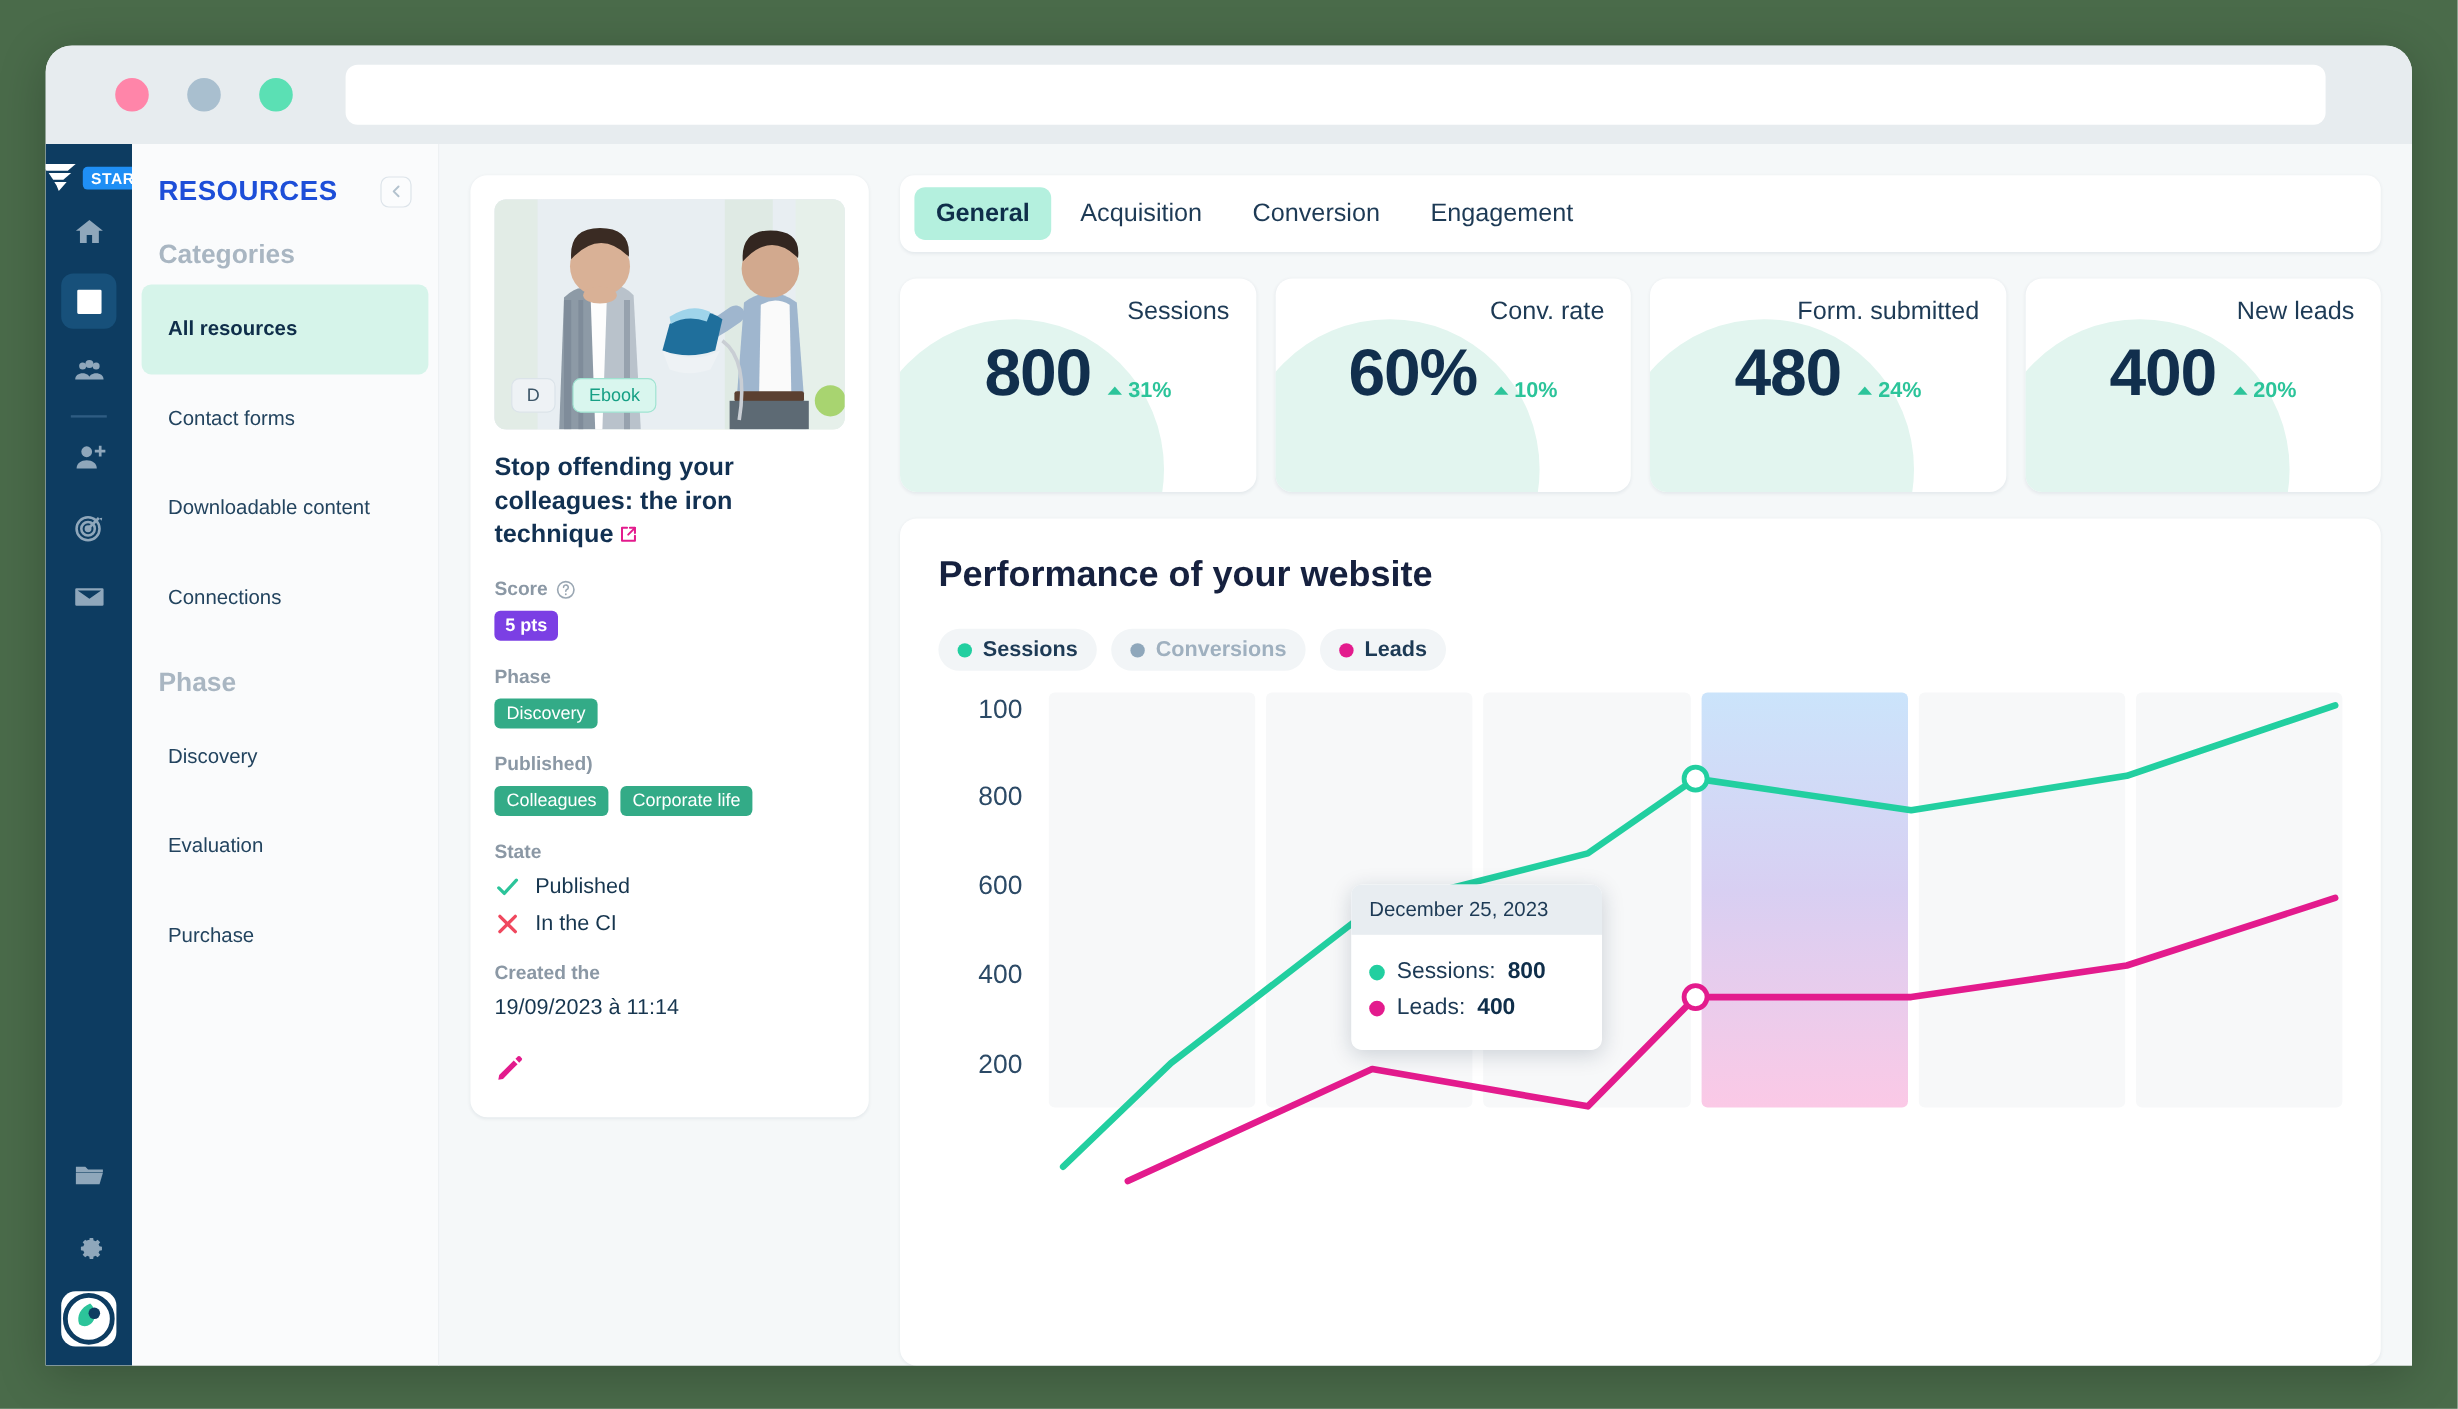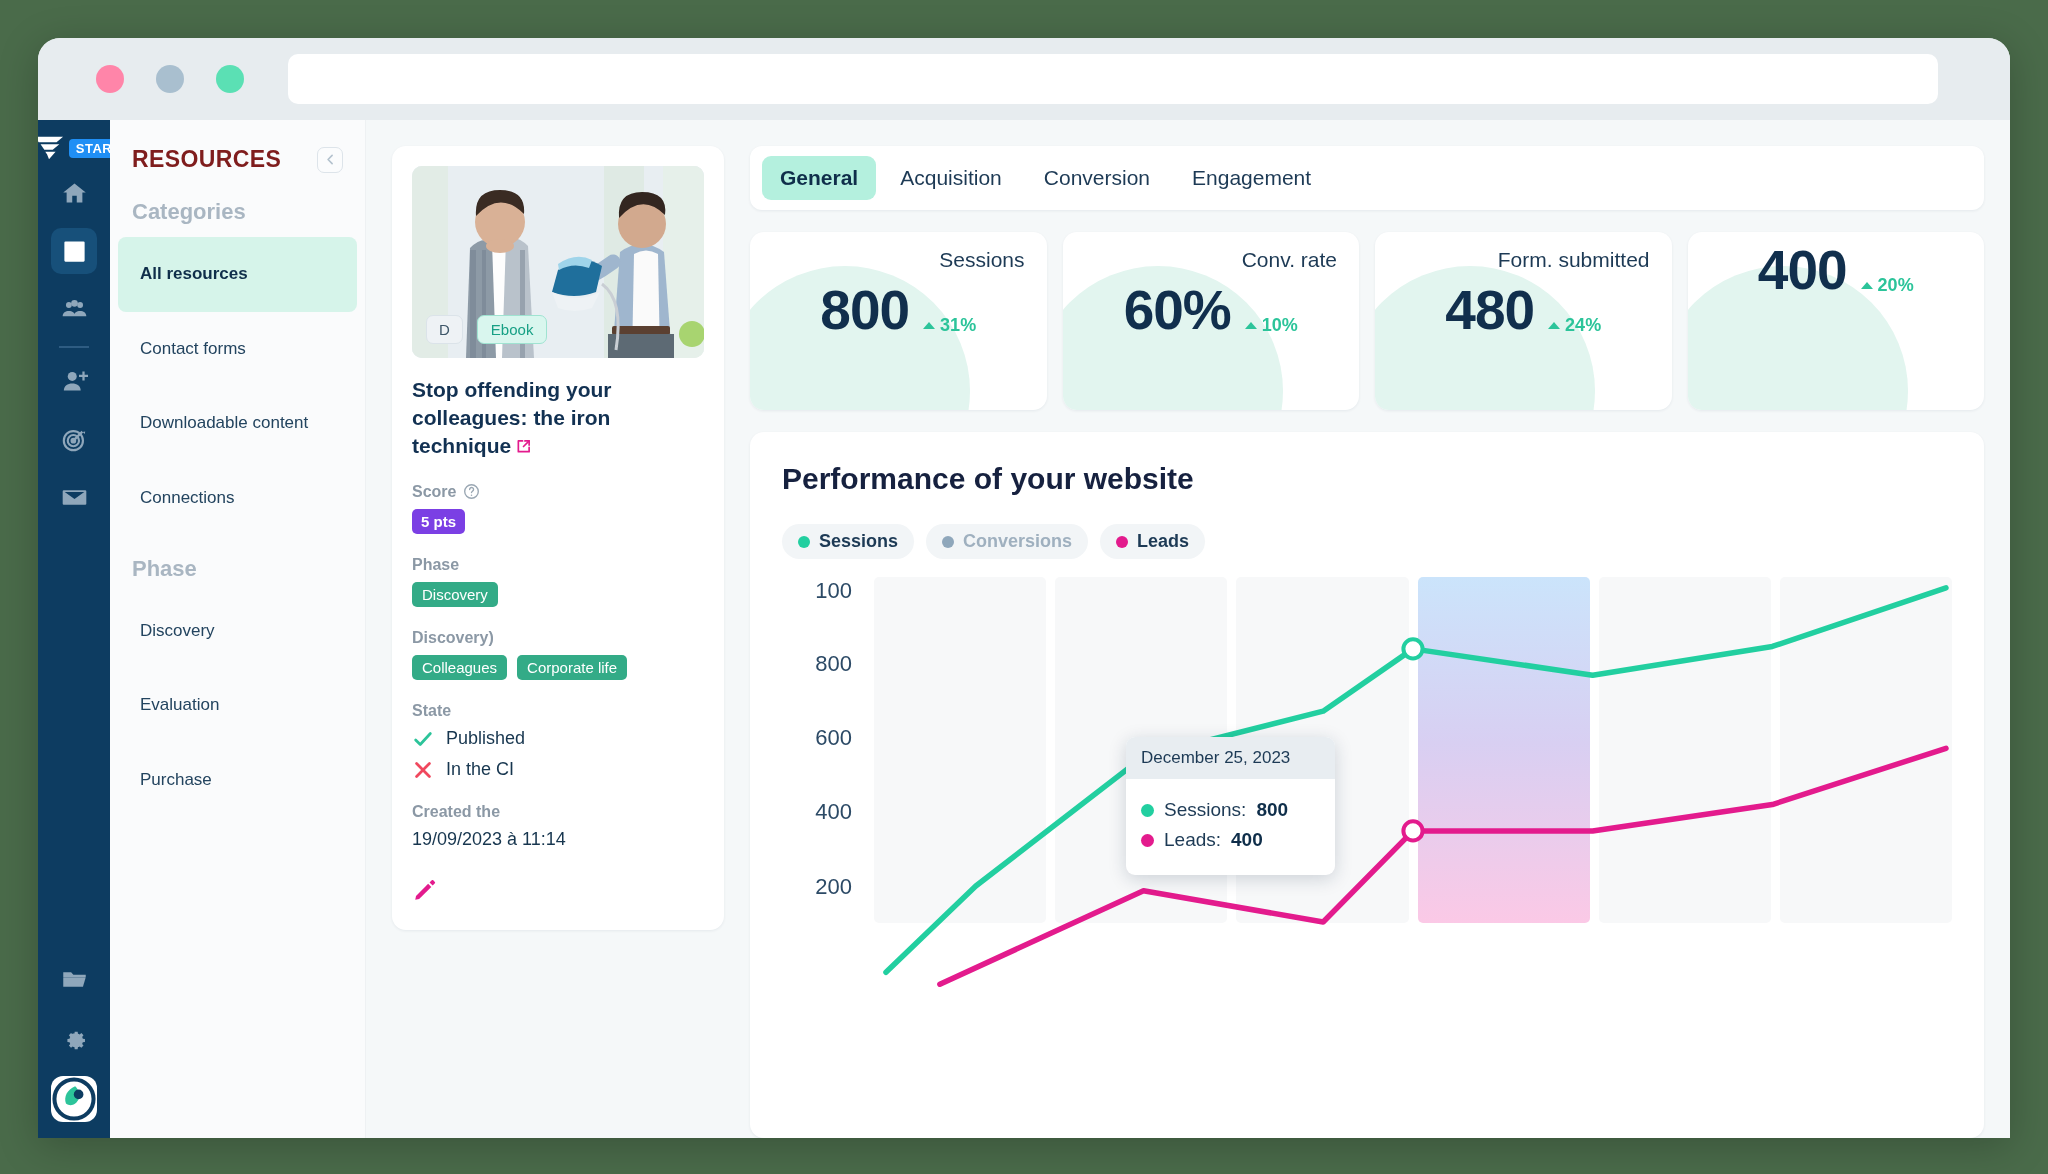--- a/index.html
+++ b/index.html
@@ -79,21 +79,21 @@
     width: 256px; flex: 0 0 256px;
     background: #fafbfc;
     padding: 26px 0 0 0;
     border-right: 1px solid #eef1f3;
     position: relative;
   }
   .sidebar-head {
     display:flex; align-items:center; justify-content: space-between;
     padding: 0 22px 0 22px; margin-bottom: 26px;
   }
-  .sidebar-title { font-size: 23px; font-weight: 700; color: #7f1d1d; letter-spacing: .4px; }
+  .sidebar-title { font-size: 23px; font-weight: 700; color: #1d4ed8; letter-spacing: .4px; }
   .collapse-btn {
     width: 26px; height: 26px; border-radius: 7px;
     border: 1.5px solid #dde4ea; color: #b3c2ce;
     display:flex; align-items:center; justify-content:center;
     background: #fbfcfd;
   }
   .collapse-btn svg { width: 13px; height: 13px; }
   .side-group-label {
     font-size: 22px; color: #a9b6c2; font-weight: 700;
     padding: 0 22px; margin: 20px 0 12px;
@@ -404,21 +404,21 @@
             <circle cx="10" cy="10" r="8"></circle>
             <path d="M7.8 7.6a2.3 2.3 0 114.2 1.3c-.8.9-2 1.1-2 2.4" stroke-linecap="round"></path>
             <circle cx="10" cy="14.4" r=".9" fill="#9aa7b3" stroke="none"></circle>
           </svg>
         </div>
         <span class="badge-score">5 pts</span>
 
         <div class="field-label">Phase</div>
         <span class="badge-green">Discovery</span>
 
-        <div class="field-label">Discovery)</div>
+        <div class="field-label">Published)</div>
         <div class="tag-row">
           <span class="badge-green">Colleagues</span>
           <span class="badge-green">Corporate life</span>
         </div>
 
         <div class="field-label">State</div>
         <div class="state-row">
           <svg viewBox="0 0 24 24" fill="none" stroke="#2cc49a" stroke-width="3" stroke-linecap="round" stroke-linejoin="round">
               <polyline points="4,13 9,18 20,6"></polyline>
             </svg>
@@ -480,20 +480,21 @@
             <div class="kpi-val-row">
               <span class="kpi-val">480</span>
               <span class="kpi-delta">
                   <i class="caret"></i>
                   <span>24%</span>
                 </span>
             </div>
           </div>
           <div class="kpi">
             <div class="kpi-arc"></div>
+            <div class="kpi-label">New leads</div>
             <div class="kpi-val-row">
               <span class="kpi-val">400</span>
               <span class="kpi-delta">
                   <i class="caret"></i>
                   <span>20%</span>
                 </span>
             </div>
           </div>
         </div>
 

